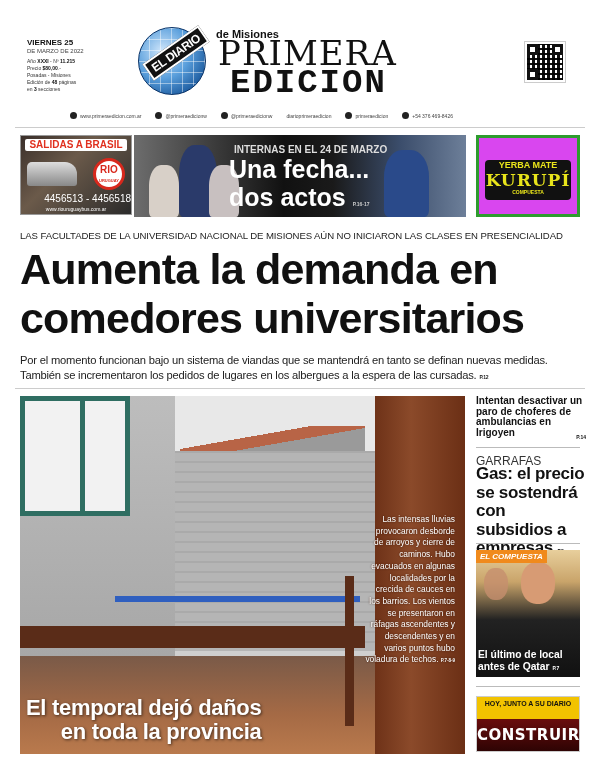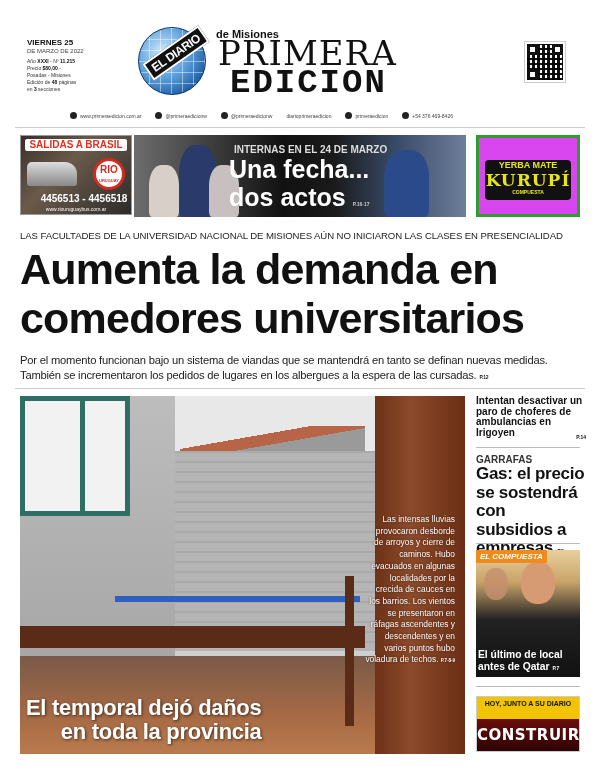--- a/index.html
+++ b/index.html
@@ -34,21 +34,21 @@
   .social .item { display: flex; align-items: center; gap: 3px; }
   .social .ic { width: 7px; height: 7px; border-radius: 50%; background: #222; display: inline-block; }
   .rule { left: 15px; width: 570px; height: 1px; background: #ccc; }
 
   
   .ad-left { left: 20px; top: 135px; width: 112px; height: 80px; background: linear-gradient(135deg, #3a2f2a 0%, #6b5a4a 40%, #2b2b2b 100%); border: 1px solid #999; overflow: hidden; }
   .ad-left .title { position: absolute; top: 3px; left: 4px; right: 4px; background: #fff; color: #e0301e; font-weight: bold; font-size: 10px; text-align: center; line-height: 12px; border-radius: 2px; }
   .ad-left .rio { position: absolute; right: 6px; top: 22px; width: 32px; height: 32px; border-radius: 50%; background: #fff; border: 3px solid #d8281c; color: #d8281c; font-weight: bold; font-size: 10px; text-align: center; line-height: 18px; }
   .ad-left .rio small { display: block; font-size: 4px; line-height: 4px; color: #d8281c; }
   .ad-left .bus { position: absolute; left: 6px; top: 26px; width: 50px; height: 24px; background: linear-gradient(#ddd, #888); border-radius: 5px 12px 3px 3px; }
-  .ad-left .phones { position: absolute; bottom: 10px; left: 16px; right: 0; text-align: center; color: #fff; font-weight: bold; font-size: 10px; }
+  .ad-left .phones { position: absolute; bottom: 10px; left: 16px; right: 0; text-align: right; color: #fff; font-weight: normal; font-size: 10px; }
   .ad-left .url { position: absolute; bottom: 2px; left: 0; right: 0; text-align: center; color: #fff; font-size: 5px; }
 
   .banner { left: 134px; top: 135px; width: 332px; height: 82px; background: linear-gradient(90deg, #6d6d6d 0%, #3a3a3a 25%, #111 45%, #1a1a1a 60%, #3b4d6b 80%, #6d7f99 100%); overflow: hidden; }
   .banner .kicker { position: absolute; left: 100px; top: 9px; color: #ddd; font-size: 10px; font-weight: bold; }
   .banner .headline { position: absolute; left: 95px; top: 20px; color: #fff; font-weight: bold; font-size: 25px; line-height: 28px; }
   .banner .pg { font-size: 5px; color: #ccc; font-weight: bold; }
   .banner .person { position: absolute; border-radius: 40% 40% 10% 10%; }
 
   .ad-right { left: 476px; top: 135px; width: 104px; height: 82px; border: 3px solid #2e9c2e; background: #d946ef; }
   .ad-right .inner { position: absolute; left: 6px; right: 6px; top: 22px; height: 40px; background: #111; border-radius: 4px; text-align: center; }
@@ -76,21 +76,21 @@
   .bed-rail { position: absolute; left: 95px; top: 200px; width: 245px; height: 6px; background: #2f5fbf; }
   .bed-post { position: absolute; left: 325px; top: 180px; width: 9px; height: 150px; background: #5a2c18; }
   .caption { position: absolute; right: 10px; top: 118px; width: 90px; text-align: right; color: #fff; font-size: 8.4px; line-height: 11.7px; text-shadow: 0 0 2px #3a1607; }
   .caption .pg { font-size: 4.5px; font-weight: bold; }
   .photo-title { position: absolute; left: 6px; top: 300px; color: #fff; font-weight: bold; font-size: 22px; line-height: 24px; text-shadow: 1px 1px 3px rgba(0,0,0,0.6); letter-spacing: -0.3px; text-align: right; }
 
   
   .side1 { left: 476px; top: 396px; width: 110px; font-weight: bold; font-size: 10px; line-height: 10.5px; color: #111; }
   .pg-s { font-size: 5px; font-weight: bold; float: right; margin-top: 4px; }
   .side-rule { left: 476px; width: 104px; height: 1px; background: #bbb; }
-  .side2-kicker { left: 476px; top: 454px; font-size: 10px; color: #333; font-weight: bold; }
+  .side2-kicker { left: 476px; top: 454px; font-size: 12px; color: #333; }
   .side2 { left: 476px; top: 465px; width: 110px; font-weight: bold; font-size: 17px; line-height: 18.5px; color: #111; letter-spacing: -0.3px; }
   .side2 .pg { font-size: 5px; }
 
   .sport { left: 476px; top: 550px; width: 104px; height: 127px; overflow: hidden; background: linear-gradient(180deg, #e8cf9c 0%, #c9a46a 25%, #222 55%, #111 100%); }
   .sport .tag { position: absolute; left: 0; top: 0; background: #f08a1c; color: #fff; font-weight: bold; font-style: italic; font-size: 8px; padding: 2px 4px; }
   .sport .head1 { position: absolute; left: 45px; top: 12px; width: 34px; height: 42px; border-radius: 45%; background: #d79b74; }
   .sport .head2 { position: absolute; left: 8px; top: 18px; width: 24px; height: 32px; border-radius: 45%; background: #c58e6e; opacity: 0.8; }
   .sport .title { position: absolute; left: 2px; bottom: 3px; color: #fff; font-weight: bold; font-size: 10.3px; line-height: 12px; }
   .sport .pg { font-size: 5px; }
 

